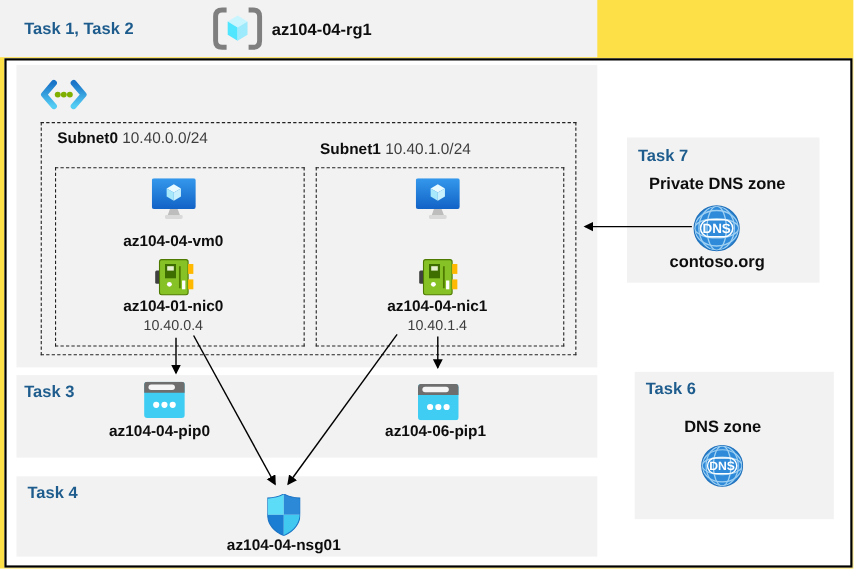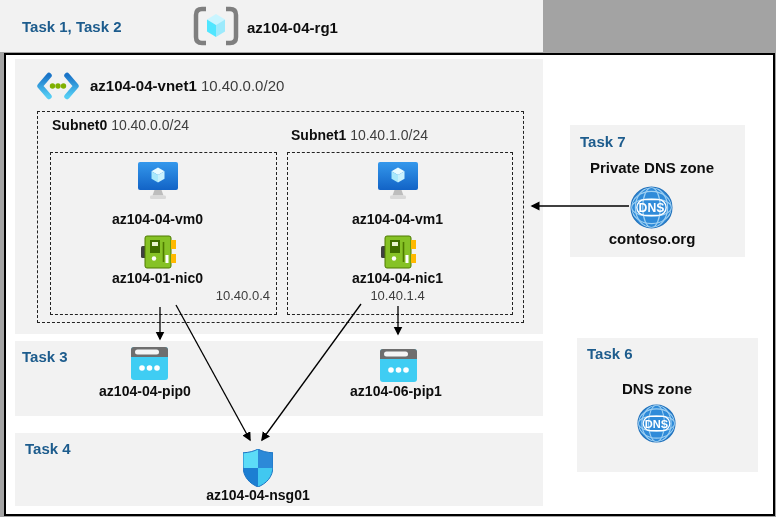--- a/index.html
+++ b/index.html
@@ -1,16 +1,16 @@
 <!DOCTYPE html>
 <html><head>
 <meta charset="utf-8">
 <style>
   html,body{margin:0;padding:0;background:#fff;}
-  #stage{position:relative;width:776px;height:517px;background:#a3a3a3;overflow:hidden;
+  #stage{position:relative;width:776px;height:517px;background:#fde047;overflow:hidden;
          font-family:"Liberation Sans",sans-serif;color:#111;}
   .abs{position:absolute;}
   .panel{position:absolute;background:#f2f2f2;}
   .frame{position:absolute;border:2px solid #000;background:#fff;}
   .dashed{position:absolute;border:1px dashed #222;}
   .tasklbl{position:absolute;color:#1d5c8d;font-weight:bold;font-size:15px;line-height:1.1;white-space:nowrap;}
   .name{font-weight:bold;color:#0d0d0d;font-size:14px;line-height:1.1;white-space:nowrap;}
   .big{font-weight:bold;color:#0d0d0d;font-size:15px;line-height:1.1;white-space:nowrap;}
   .cidr{font-weight:normal;color:#3d3d3d;}
   .ip{position:absolute;color:#3d3d3d;font-size:13px;line-height:1.1;}
@@ -46,24 +46,20 @@
         <stop offset="0" stop-color="#1a74c8"></stop>
           <stop offset="1" stop-color="#54cdf4"></stop>
       </linearGradient>
     </defs>
     <polyline points="13,3.5 4,14 13,24.5" fill="none" stroke="url(#vg)" stroke-width="5.5" stroke-linejoin="round" stroke-linecap="round"></polyline>
     <polyline points="31,3.5 40,14 31,24.5" fill="none" stroke="url(#vg)" stroke-width="5.5" stroke-linejoin="round" stroke-linecap="round"></polyline>
     <circle cx="16.5" cy="14" r="2.7" fill="#7fb000"></circle>
     <circle cx="22" cy="14" r="2.7" fill="#7fb000"></circle>
     <circle cx="27.5" cy="14" r="2.7" fill="#7fb000"></circle>
   </svg>
-  <div class="abs big" style="left:90px;top:78px;">
-    <span>az104-04-vnet1</span>
-    <span class="cidr">10.40.0.0/20</span>
-  </div>
 
   <div class="dashed" style="left:37px;top:111px;width:485px;height:210px;"></div>
   <div class="abs name" style="left:52px;top:118px;">
     <span>Subnet0</span>
     <span class="cidr">10.40.0.0/24</span>
   </div>
   <div class="dashed" style="left:50px;top:152px;width:225px;height:161px;"></div>
 
   <div class="abs name" style="left:291px;top:128px;">
     <span>Subnet1</span>
@@ -88,21 +84,20 @@
   <svg class="abs" style="left:378px;top:162px;" width="40" height="42" viewBox="0 0 40 42">
     <rect x="0" y="0" width="40" height="28" rx="2" fill="url(#vmg)"></rect>
     <polygon points="20,5.5 26.5,9.3 20,13 13.5,9.3" fill="#e9fbff"></polygon>
     <polygon points="13.5,9.3 20,13 20,20.5 13.5,16.7" fill="#a8e8fb"></polygon>
     <polygon points="26.5,9.3 20,13 20,20.5 26.5,16.7" fill="#c9f1fd"></polygon>
     <polygon points="16.5,28 23.5,28 25.5,33.5 14.5,33.5" fill="#bdbdbd"></polygon>
     <rect x="12" y="33.5" width="16" height="3.5" rx="1.2" fill="#d9d9d9"></rect>
   </svg>
 
   <div class="abs name ctr" style="left:45px;top:212px;width:225px;">az104-04-vm0</div>
-  <div class="abs name ctr" style="left:285px;top:212px;width:225px;">az104-04-vm1</div>
 
   <svg class="abs" style="left:141px;top:235px;" width="35" height="34" viewBox="0 0 35 34">
     <rect x="0" y="11" width="6" height="12" rx="1.5" fill="#404040"></rect>
     <rect x="4" y="1" width="26" height="32" rx="2" fill="#86c226" stroke="#4e7a00" stroke-width="1"></rect>
     <rect x="9" y="5" width="10" height="13" fill="#3e6d00"></rect>
     <rect x="11" y="7" width="6" height="4" fill="#e6f2cf"></rect>
     <line x1="22.5" y1="7" x2="22.5" y2="27" stroke="#4e7a00" stroke-width="1.6"></line>
     <circle cx="13" cy="23.5" r="2.2" fill="#ffffff"></circle>
     <rect x="24.5" y="20" width="3" height="8" fill="#ffffff"></rect>
     <rect x="30" y="5" width="5" height="9" fill="#ffb900"></rect>
@@ -114,21 +109,21 @@
     <rect x="9" y="5" width="10" height="13" fill="#3e6d00"></rect>
     <rect x="11" y="7" width="6" height="4" fill="#e6f2cf"></rect>
     <line x1="22.5" y1="7" x2="22.5" y2="27" stroke="#4e7a00" stroke-width="1.6"></line>
     <circle cx="13" cy="23.5" r="2.2" fill="#ffffff"></circle>
     <rect x="24.5" y="20" width="3" height="8" fill="#ffffff"></rect>
     <rect x="30" y="5" width="5" height="9" fill="#ffb900"></rect>
     <rect x="30" y="19" width="5" height="9" fill="#ffb900"></rect>
   </svg>
 
   <div class="abs name ctr" style="left:45px;top:271px;width:225px;">az104-01-nic0</div>
-  <div class="ip ctr" style="left:45px;top:289px;width:225px;text-align:right;">10.40.0.4</div>
+  <div class="ip ctr" style="left:45px;top:289px;width:225px;">10.40.0.4</div>
   <div class="abs name ctr" style="left:285px;top:271px;width:225px;">az104-04-nic1</div>
   <div class="ip ctr" style="left:285px;top:289px;width:225px;">10.40.1.4</div>
 
   <div class="panel" style="left:15px;top:341px;width:528px;height:75px;">
     <div class="tasklbl" style="left:7px;top:8px;">Task 3</div>
   </div>
   <svg class="abs" style="left:131px;top:347px;" width="37" height="33" viewBox="0 0 37 33">
     <rect x="0" y="0" width="37" height="33" rx="3" fill="#3fcdf3"></rect>
     <path d="M3 0 H34 Q37 0 37 3 V10 H0 V3 Q0 0 3 0 Z" fill="#6e6e6e"></path>
     <rect x="4" y="2.5" width="24" height="5" rx="2.5" fill="#f5f5f5"></rect>

